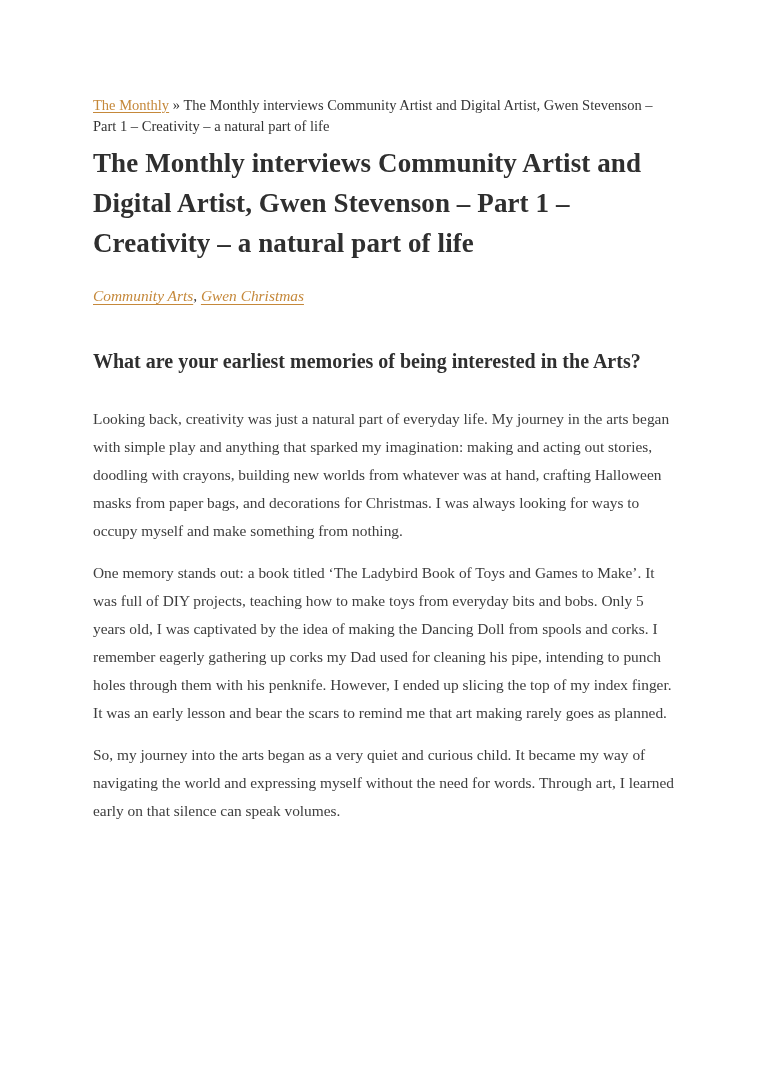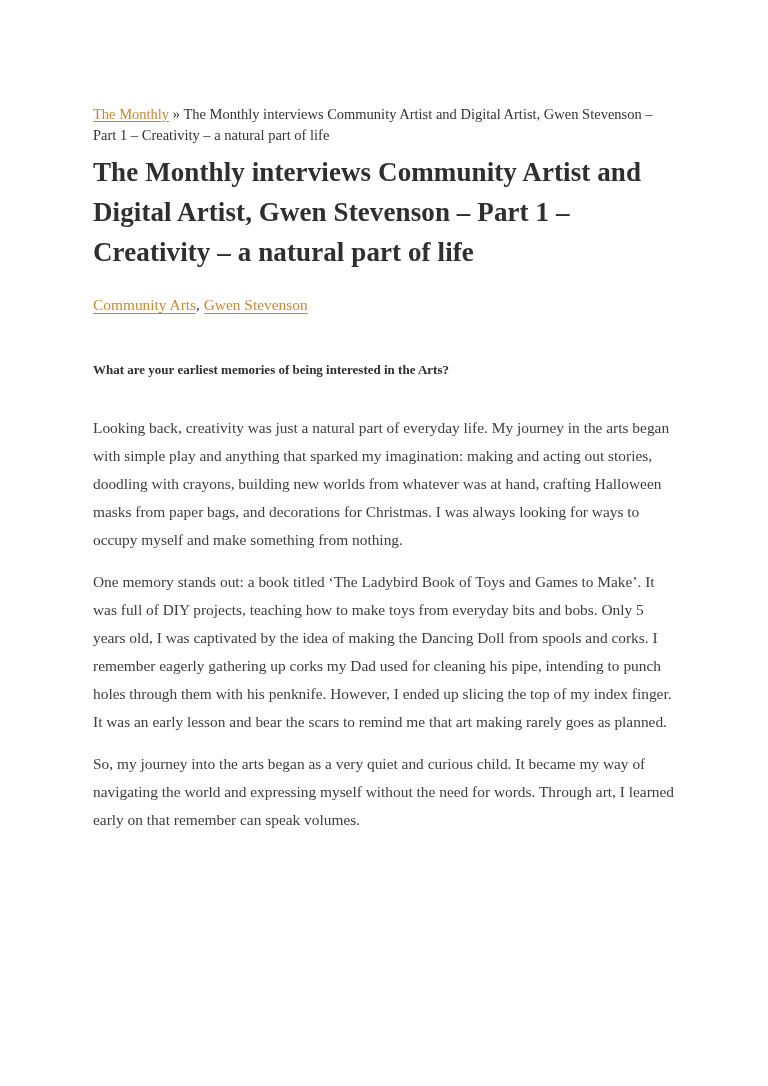--- a/index.html
+++ b/index.html
@@ -17,21 +17,21 @@
   .page {
     box-sizing: border-box;
     width: 768px;
     padding: 92px 91px 60px 93px;
   }
   
   .breadcrumb {
     font-size: 14.5px;
     line-height: 21px;
     color: #333333;
-    margin: 12px 0 6px 0;
+    margin: 3px 0 6px 0;
   }
   .breadcrumb a {
     color: var(--accent-link, #c5883a);
     text-decoration: underline;
     text-underline-offset: 2px;
   }
   
   h1.title {
     margin: 4px 0 0 0;
     font-size: 27px;
@@ -44,31 +44,32 @@
   .meta {
     margin-top: 19px;
     font-size: 15.4px;
     line-height: 28px;
   }
   .meta p { margin: 0; }
   .meta a {
     color: var(--accent-link, #c5883a);
     text-decoration: underline;
     text-underline-offset: 2.5px;
+    font-style: italic;
   }
   .meta .plain { color: #3d3d3d; }
   .meta a.url-link {
     color: var(--url-link, #2323c0);
     overflow-wrap: break-word;
     word-break: break-word;
   }
   
   h2.question {
     margin: 37px 0 0 0;
-    font-size: 13px;
+    font-size: 20px;
     line-height: 28px;
     font-weight: 700;
     color: var(--heading-text, #2f2f2f);
   }
   
   .body-copy {
     margin-top: 30px;
     font-size: 15.4px;
     line-height: 28px;
     color: var(--body-text, #3d3d3d);
@@ -83,24 +84,24 @@
 
 <main class="page">
 
   <nav class="breadcrumb">
     <a href="#">The Monthly</a><span> » </span><span>The Monthly interviews Community Artist and Digital Artist, Gwen Stevenson – Part 1 – Creativity – a natural part of life</span>
   </nav>
 
   <h1 class="title">The Monthly interviews Community Artist and Digital Artist, Gwen Stevenson – Part 1 – Creativity – a natural part of life</h1>
 
   <div class="meta">
-    <p><a href="#">Community Arts</a><span class="plain">, </span><a href="#">Gwen Stevenson</a></p>
+    <p><a href="#">Community Arts</a><span class="plain">, </span><a href="#">Gwen Christmas</a></p>
   </div>
 
   <h2 class="question">What are your earliest memories of being interested in the Arts?</h2>
 
   <div class="body-copy">
     <p>Looking back, creativity was just a natural part of everyday life. My journey in the arts began with simple play and anything that sparked my imagination: making and acting out stories, doodling with crayons, building new worlds from whatever was at hand, crafting Halloween masks from paper bags, and decorations for Christmas. I was always looking for ways to occupy myself and make something from nothing.</p>
     <p>One memory stands out: a book titled ‘The Ladybird Book of Toys and Games to Make’. It was full of DIY projects, teaching how to make toys from everyday bits and bobs. Only 5 years old, I was captivated by the idea of making the Dancing Doll from spools and corks. I remember eagerly gathering up corks my Dad used for cleaning his pipe, intending to punch holes through them with his penknife. However, I ended up slicing the top of my index finger. It was an early lesson and bear the scars to remind me that art making rarely goes as planned.</p>
-    <p>So, my journey into the arts began as a very quiet and curious child. It became my way of navigating the world and expressing myself without the need for words. Through art, I learned early on that remember can speak volumes.</p>
+    <p>So, my journey into the arts began as a very quiet and curious child. It became my way of navigating the world and expressing myself without the need for words. Through art, I learned early on that silence can speak volumes.</p>
   </div>
 
 </main>
 
 </body></html>

